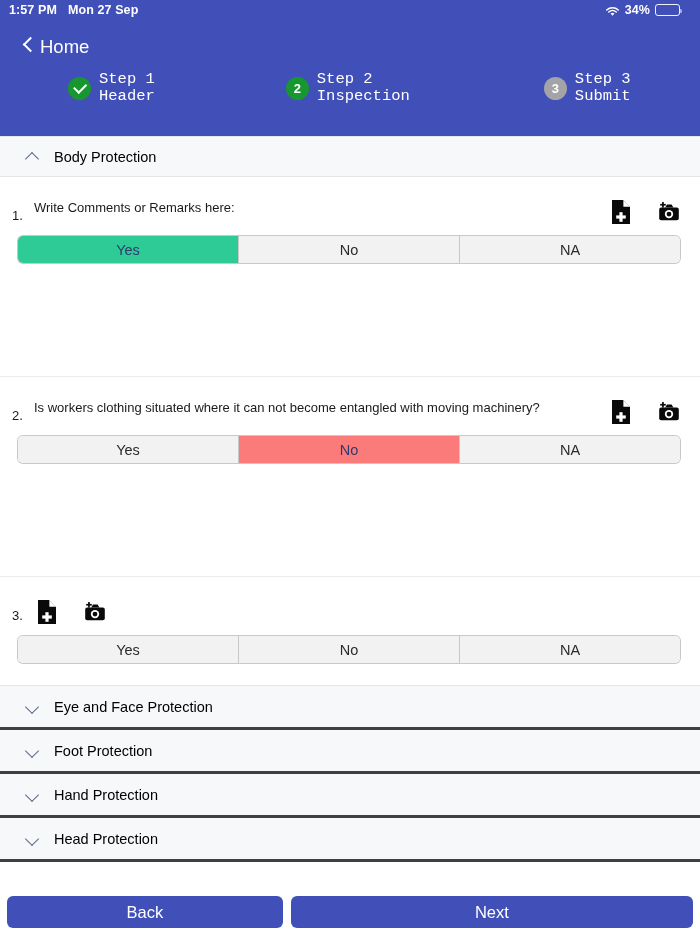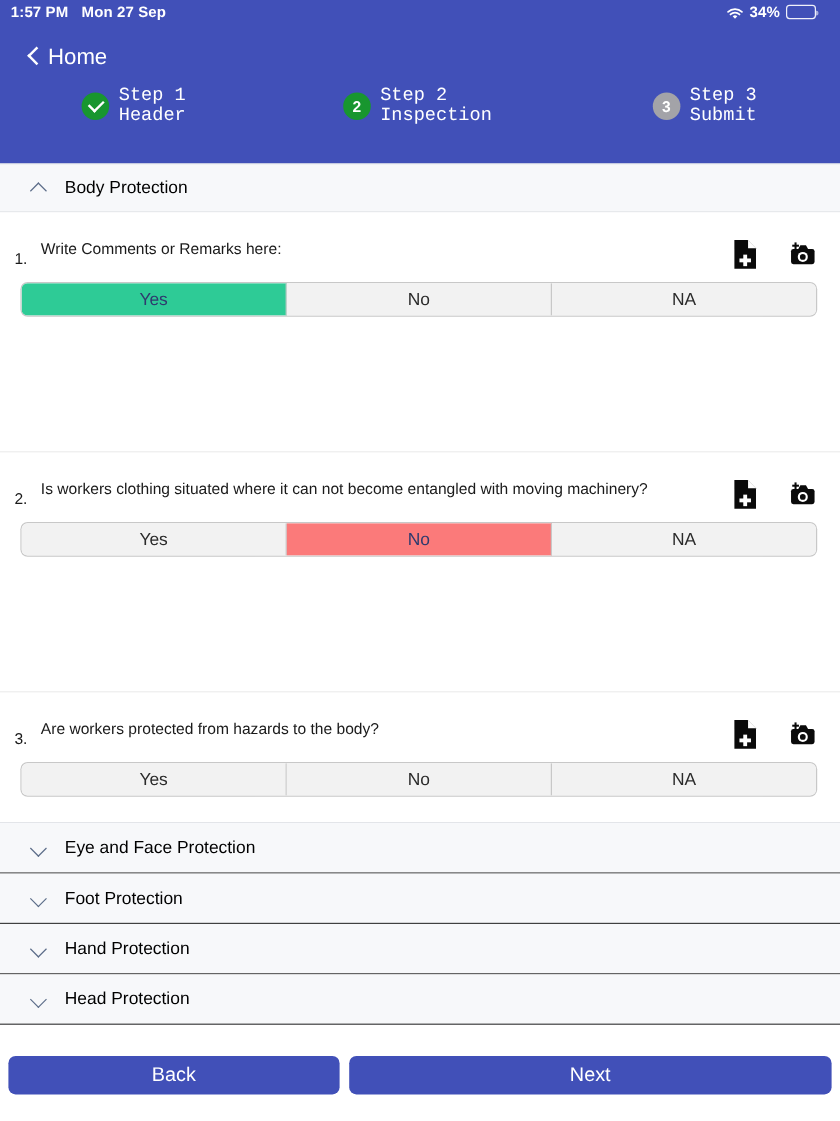--- a/index.html
+++ b/index.html
@@ -72,21 +72,20 @@
     border-radius: 0 1.5px 1.5px 0;
   }
   .battery-fill {
     height: 100%;
     background: #ffffff;
     border-radius: 1px;
   }
 
   .nav-back {
     display: flex;
-    align-items: center;
     gap: 7px;
     padding: 16px 0 0 22px;
     font-size: 18.5px;
     cursor: pointer;
     width: 120px;
   }
   .chev-left {
     width: 11px;
     height: 18px;
     position: relative;
@@ -262,34 +261,34 @@
     background: #fb7a7a;
     color: #2f3b6e;
   }
 
   
   .collapsed-list {
     border-top: 1px solid #e3e5e9;
   }
   .collapsed-item {
     background: #f7f8fa;
-    border-bottom: 1px solid #404040;
+    border-bottom: 3px solid #404040;
     height: 41px;
     display: flex;
     align-items: center;
     padding-left: 24px;
     gap: 14px;
     cursor: pointer;
   }
 
   
   .bottom-bar {
     position: absolute;
     left: 0;
-    bottom: 16px;
+    bottom: 0;
     width: 700px;
     height: 44px;
     background: #ffffff;
     display: flex;
     align-items: center;
     gap: 8px;
     padding: 0 7px;
     box-sizing: border-box;
   }
   .nav-btn {
@@ -430,21 +429,20 @@
       </div>
       <div class="segmented">
         <div class="seg">Yes</div>
         <div class="seg sel-no">No</div>
         <div class="seg">NA</div>
       </div>
     </div>
     <div class="question last">
       <div class="q-row">
         <div class="q-num">3.</div>
-        <div class="q-text">Are workers protected from hazards to the body?</div>
         <div class="q-icons">
           <span>
             <svg class="icon-btn" viewBox="0 0 26 26">
               <path d="M4 1 h11 l7 7 v17 h-18 Z" fill="#0a0a0a"></path>
               <path d="M15.4 1.2 v6.6 h6.6 Z" fill="#ffffff"></path>
               <rect x="11.4" y="13.2" width="3.2" height="9.6" fill="#ffffff"></rect>
               <rect x="8.2" y="16.4" width="9.6" height="3.2" fill="#ffffff"></rect>
             </svg>
           </span>
           <span>

